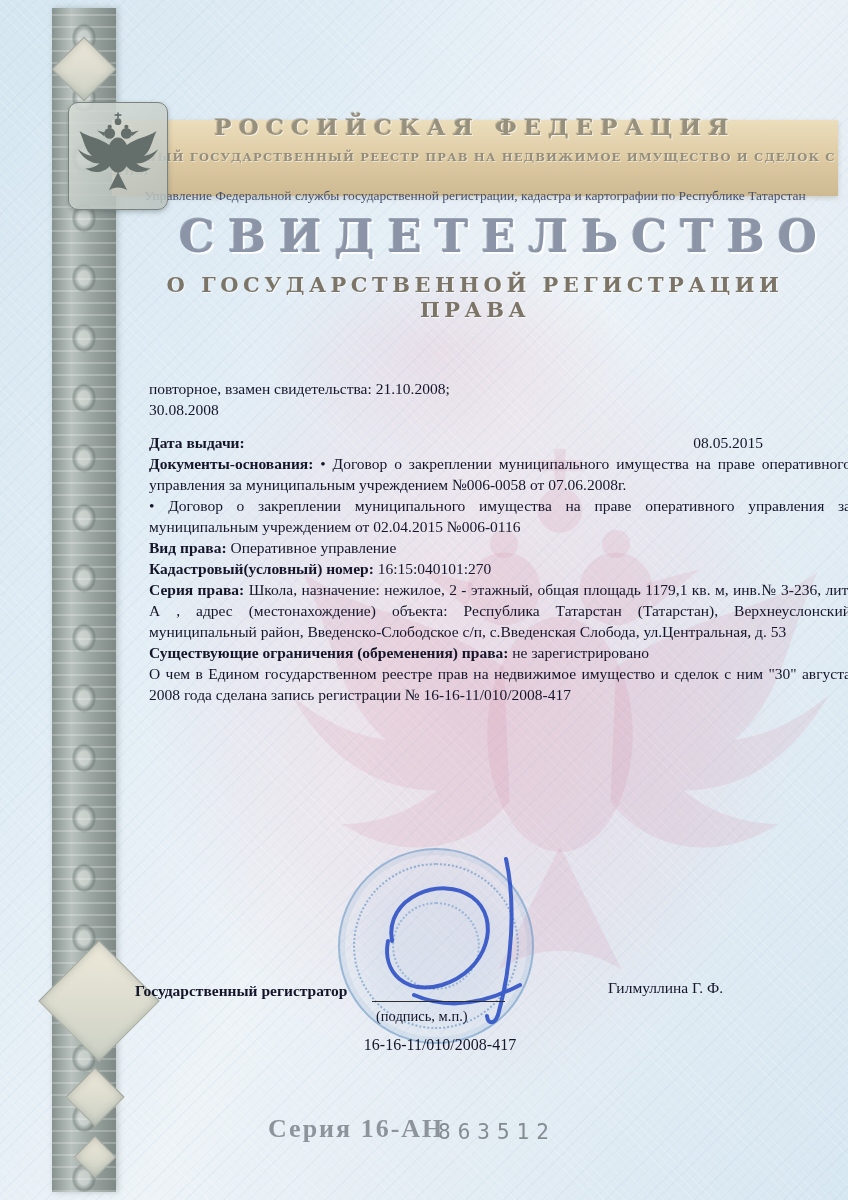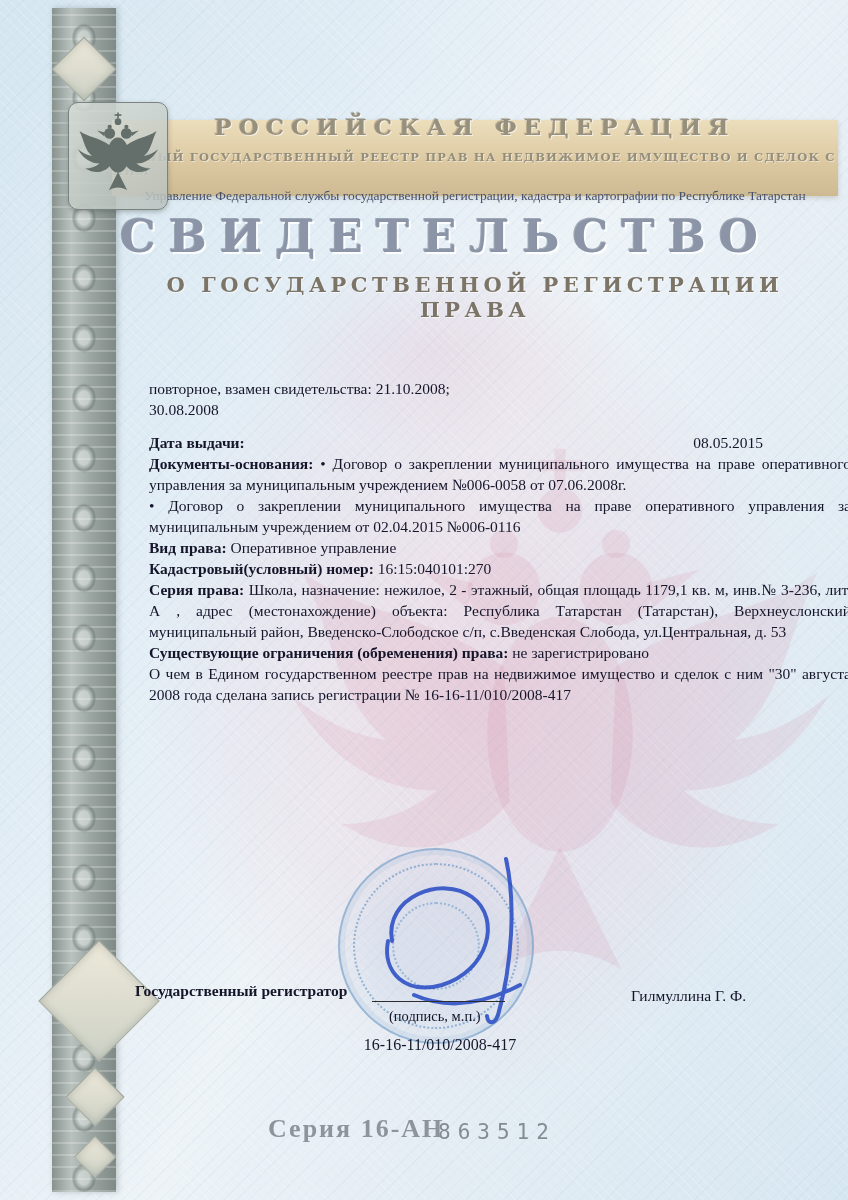--- a/index.html
+++ b/index.html
@@ -44,21 +44,21 @@
   .h-registry{font-family:"DejaVu Serif",serif;font-weight:bold;font-size:11.5px;letter-spacing:1.2px;
     color:#958e7b;text-shadow:1px 1px 0 rgba(255,255,255,0.5);}
   .h-dept{font-size:13.5px;color:#46506b;}
   
   .emblem{position:absolute;left:68px;top:102px;width:98px;height:106px;border-radius:10px;
     background:linear-gradient(145deg, rgba(214,220,214,0.85), rgba(184,192,188,0.85));
     border:1px solid #79837f;display:flex;align-items:center;justify-content:center;
     box-shadow:0 2px 5px rgba(60,70,68,0.35);}
   .emblem svg{width:84px;height:92px;color:#646e6a;}
   
-  .doc-title{position:absolute;left:120px;top:210px;width:710px;text-align:left;
+  .doc-title{position:absolute;left:120px;top:210px;width:710px;text-align:right;
     font-family:"DejaVu Serif",serif;font-weight:bold;font-size:45px;letter-spacing:13px;
     color:#8b95a7;text-shadow:2px 2px 0 rgba(255,255,255,0.85), -1px -1px 0 rgba(85,95,115,0.5);}
   .doc-subtitle{position:absolute;left:120px;top:272px;width:710px;text-align:center;
     font-family:"DejaVu Serif",serif;font-weight:bold;font-size:21px;letter-spacing:4.5px;color:#7c7567;
     text-shadow:1px 1px 0 rgba(255,255,255,0.6);}
   
   .watermark{position:absolute;left:280px;top:400px;width:560px;height:680px;pointer-events:none;}
   .watermark svg{width:100%;height:100%;color:rgba(205,115,150,0.13);}
   
   .content{position:absolute;left:149px;top:378px;width:702px;font-size:15.5px;line-height:21px;}
@@ -72,23 +72,23 @@
   
   .stamp{position:absolute;left:338px;top:848px;width:192px;height:192px;border-radius:50%;
     border:2px solid rgba(80,135,190,0.5);
     background:radial-gradient(circle, rgba(120,170,215,0.12) 38%, rgba(120,170,215,0.04) 70%);
     box-shadow:inset 0 0 0 5px rgba(80,135,190,0.10);}
   .stamp::before{content:"";position:absolute;inset:13px;border:2px dotted rgba(80,135,190,0.55);border-radius:50%;}
   .stamp::after{content:"";position:absolute;inset:52px;border:2px dotted rgba(80,135,190,0.45);border-radius:50%;}
   .signature{position:absolute;left:330px;top:845px;width:220px;height:200px;}
   .registrar-label{position:absolute;left:135px;top:982px;font-weight:bold;font-size:15.5px;font-family:Liberation Serif, serif;}
   .sig-line{position:absolute;left:372px;top:1001px;width:133px;border-top:1.5px solid #2c2c2c;}
-  .sig-caption{position:absolute;left:376px;top:1008px;font-size:14.5px;margin-left:13px;}
+  .sig-caption{position:absolute;left:376px;top:1008px;font-size:14.5px;}
   .reg-number{position:absolute;left:335px;top:1036px;width:210px;text-align:center;font-size:16px;}
-  .registrar-name{position:absolute;left:631px;top:979px;font-size:15.5px;margin-top:8px;}
+  .registrar-name{position:absolute;left:608px;top:979px;font-size:15.5px;}
   
   .series{position:absolute;left:268px;top:1114px;font-family:"Liberation Serif",serif;font-weight:bold;
     font-size:26px;letter-spacing:2px;color:#8e949b;}
   .serial-number{position:absolute;left:438px;top:1120px;font-family:"DejaVu Sans Mono",monospace;
     font-size:21px;letter-spacing:7px;color:#848c93;}
 </style>
 </head>
 <body>
 
 <svg width="0" height="0" style="position:absolute">

